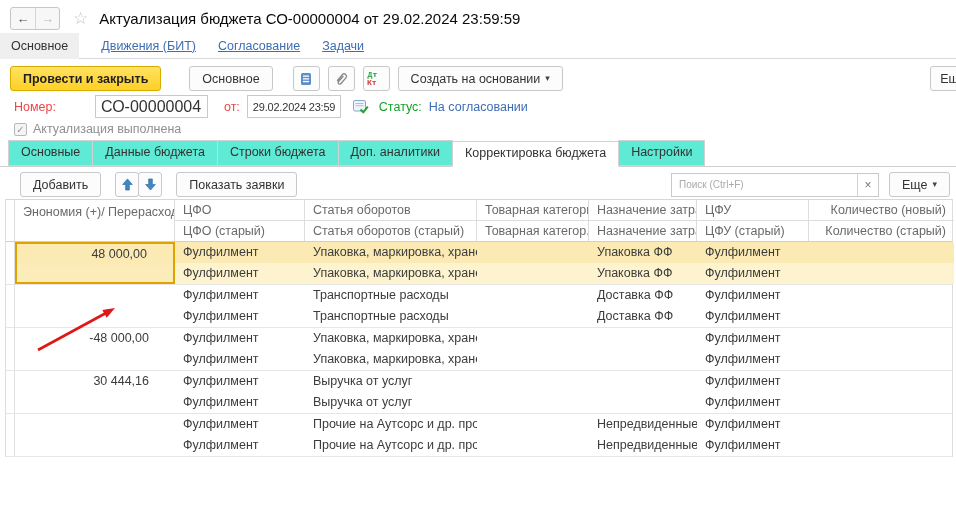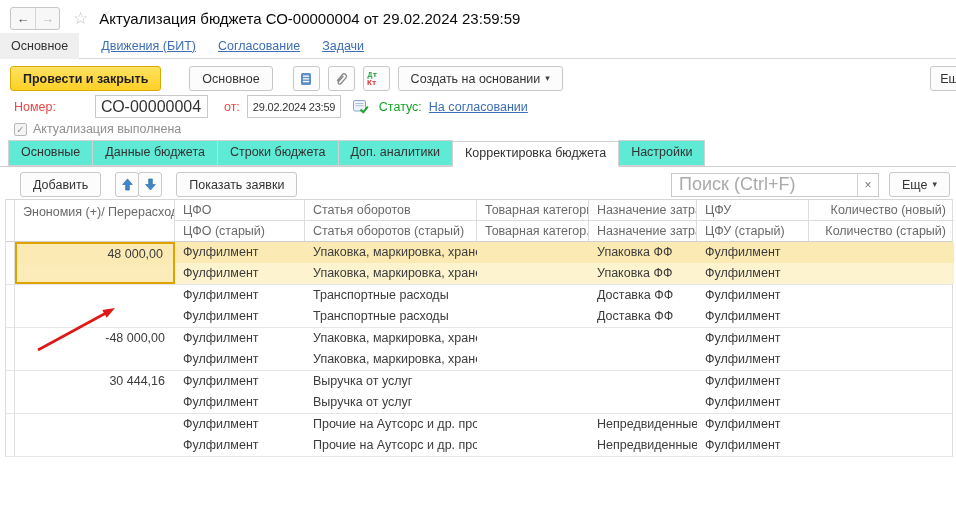--- a/index.html
+++ b/index.html
@@ -38,21 +38,21 @@
 
   
   .fieldrow { position:absolute; top:95px; left:14px; height:23px; display:flex; align-items:center; font-size:12.5px; }
   .flabel { color:#ef4444; }
   .tinput { height:23px; border:1px solid #c9c9c9; padding:0 5px; font-size:16px; color:#333; font-family:inherit; }
   .in-number { width:113px; margin-left:39px; }
   .lbl-ot { margin-left:16px; }
   .in-date { width:94px; margin-left:7px; font-size:11px; letter-spacing:-0.2px; }
   .sticon { margin-left:11px; display:flex; }
   .lbl-status { margin-left:10px; color:#14a326; }
-  .link-status { margin-left:7px; color:#3d6db5; text-decoration:underline; cursor:pointer; }
+  .link-status { margin-left:7px; color:#3d6db5; cursor:pointer; }
 
   
   .cbrow { position:absolute; top:121px; left:14px; height:16px; display:flex; align-items:center; }
   .cbbox { width:13px; height:13px; border:1px solid #b8b8b8; border-radius:2px; background:#f4f4f4;
            display:flex; align-items:center; justify-content:center; font-size:10px; color:#9a9a9a; }
   .cblabel { margin-left:6px; font-size:12.5px; color:#8f8f8f; }
 
   
   .ptabs { position:absolute; top:141px; left:0; right:0; height:26px; border-bottom:1px solid #cfcfcf;
            display:flex; align-items:flex-end; padding-left:8px; }
@@ -61,21 +61,21 @@
   .ptab.active { position:relative; z-index:2; background:#fff; height:26px; margin-bottom:-1px; border-bottom:1px solid #fff; }
 
   
   .tbar { position:absolute; top:172px; left:20px; right:6px; height:25px; display:flex; align-items:flex-end; }
   .updown { display:flex; margin-left:14px; }
   .updown .iconbtn { width:24px; }
   .updown .iconbtn + .iconbtn { margin-left:-1px; }
   .btn-show { margin-left:14px; }
   .tbar-right { margin-left:auto; display:flex; align-items:center; }
   .search { display:flex; align-items:stretch; width:208px; height:24px; border:1px solid #c9c9c9; background:#fff; }
-  .search input { flex:1; border:0; outline:none; padding:0 7px; font-size:18px; font-family:inherit; color:#333; min-width:0; }
+  .search input { flex:1; border:0; outline:none; padding:0 7px; font-size:10px; font-family:inherit; color:#333; min-width:0; }
   .search input::placeholder { color:#aaa; }
   .search .clear { width:21px; border-left:1px solid #d2d2d2; display:flex; align-items:center; justify-content:center;
                    color:#777; font-size:12px; cursor:pointer; background:#fff; }
   .btn-more { margin-left:10px; }
 
   
   .tbl { position:absolute; top:199px; left:5px; width:948px; border-left:1px solid #ddd; border-right:1px solid #ddd; font-size:12.5px; }
   .thead { display:flex; border-top:1px solid #d7d7d7; border-bottom:1px solid #cfcfcf; color:#6a6a6a; background:#fff; }
   .thead > div { flex:0 0 auto; }
   .hgut { border-right:1px solid #ddd; }
@@ -84,21 +84,21 @@
   .h1, .h2 { height:20px; line-height:20px; padding:0 8px; white-space:nowrap; overflow:hidden; }
   .hc .h2 { border-top:1px solid #ddd; }
   .hc0 .h1 { padding-top:2px; }
   .hc0 { height:41px; }
 
   .trow { display:flex; border-bottom:1px solid #e6e6e6; background:#fff; }
   .trow > div { flex:0 0 auto; overflow:hidden; }
   .gut { border-right:1px solid #e0e0e0; }
   .cline { height:21px; line-height:21px; padding:0 8px; white-space:nowrap; overflow:hidden; color:#3c3c3c; }
   .amt { height:42px; }
-  .amt .cline { text-align:right; padding-right:10px; }
+  .amt .cline { text-align:right; padding-right:26px; }
   .thead > :nth-child(1), .trow > :nth-child(1) { width:9px; }
   .thead > :nth-child(2), .trow > :nth-child(2) { width:160px; }
   .thead > :nth-child(3), .trow > :nth-child(3) { width:130px; }
   .thead > :nth-child(4), .trow > :nth-child(4) { width:172px; }
   .thead > :nth-child(5), .trow > :nth-child(5) { width:112px; }
   .thead > :nth-child(6), .trow > :nth-child(6) { width:108px; }
   .thead > :nth-child(7), .trow > :nth-child(7) { width:112px; }
   .thead > :nth-child(8), .trow > :nth-child(8) { width:145px;text-align:right; }
 
   .trow.sel .cell .cline:nth-child(1) { background:#fbeab3; }

